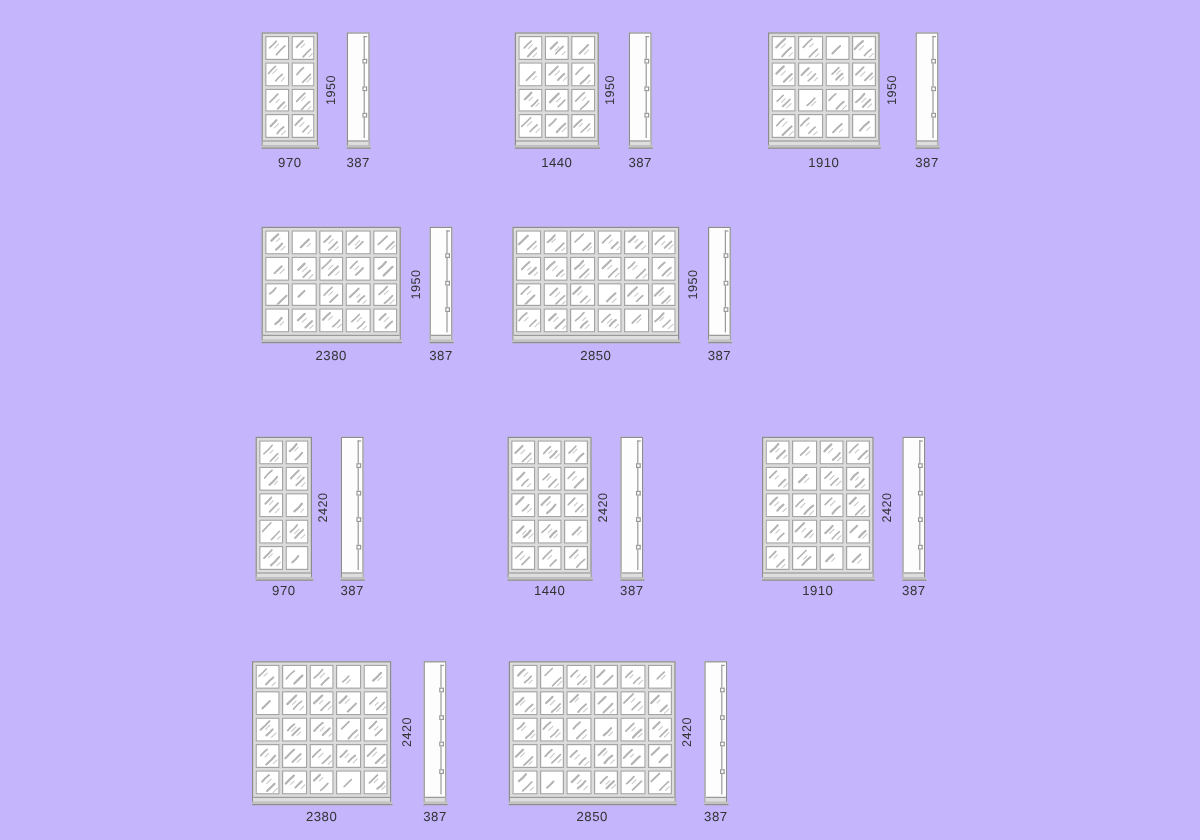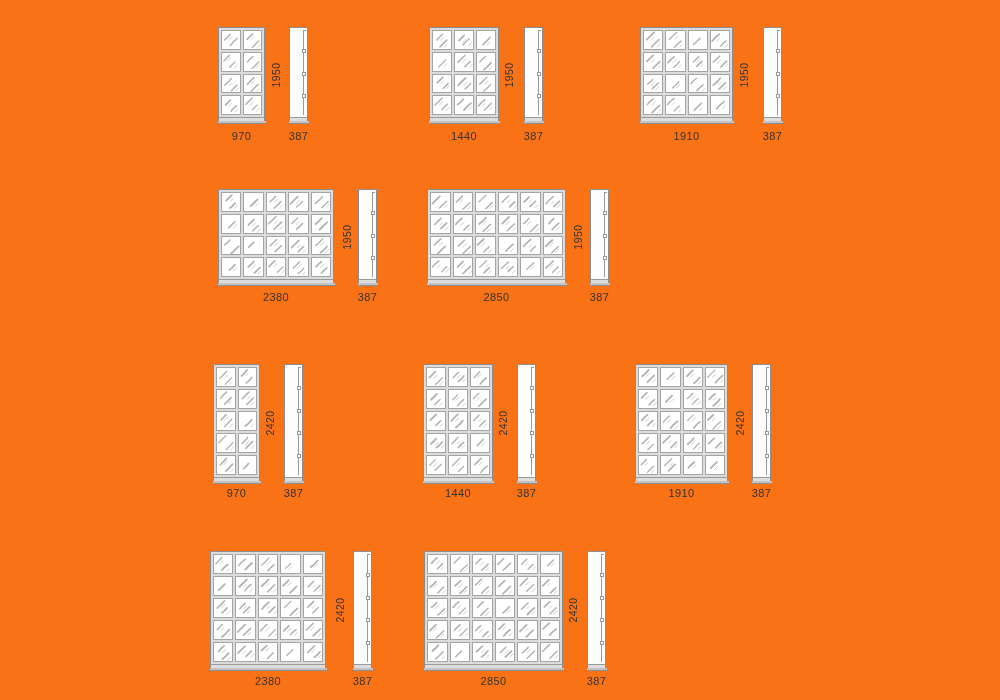--- a/index.html
+++ b/index.html
@@ -43,21 +43,21 @@
     letter-spacing:0.4px;white-space:nowrap;
   }
   .dim-label.horizontal{transform:translateX(-50%);}
   .dim-label.vertical{
     font-size:10.5px;transform:translate(-50%,-50%) rotate(-90deg);
   }
 </style>
 </head>
 <body>
 
-<div class="canvas" id="canvas" style="background: #f97316;">
+<div class="canvas" id="canvas" style="background: #c4b5fd;">
     <div class="front" style="left: 218px; top: 27px; width: 47px; height: 95px;">
       <div class="glass-area" style="grid-template-columns: repeat(2, 1fr); grid-template-rows: repeat(4, 1fr);">
         <div class="cell">
           <svg viewBox="0 0 22 22" preserveAspectRatio="none">
             <path d="M3.3,11 Q7.2,7.8 10.2,4.2" stroke="#b3b3b3" stroke-width="1.9" stroke-linecap="round" fill="none"></path>
             <path d="M8.7,11.3 L12.7,7.2" stroke="#c9c9c9" stroke-width="1.1" stroke-linecap="round" fill="none"></path>
             <path d="M10.5,17.9 Q15,12.8 19.4,9" stroke="#b3b3b3" stroke-width="1.9" stroke-linecap="round" fill="none"></path>
           </svg>
         </div>
         <div class="cell">

